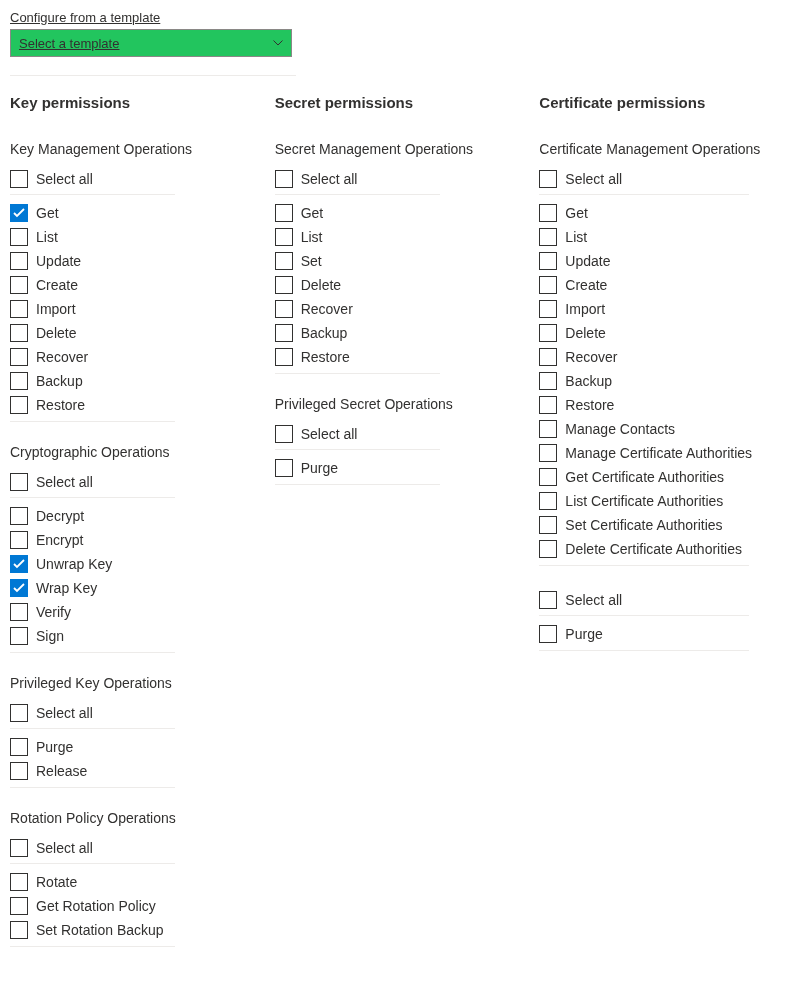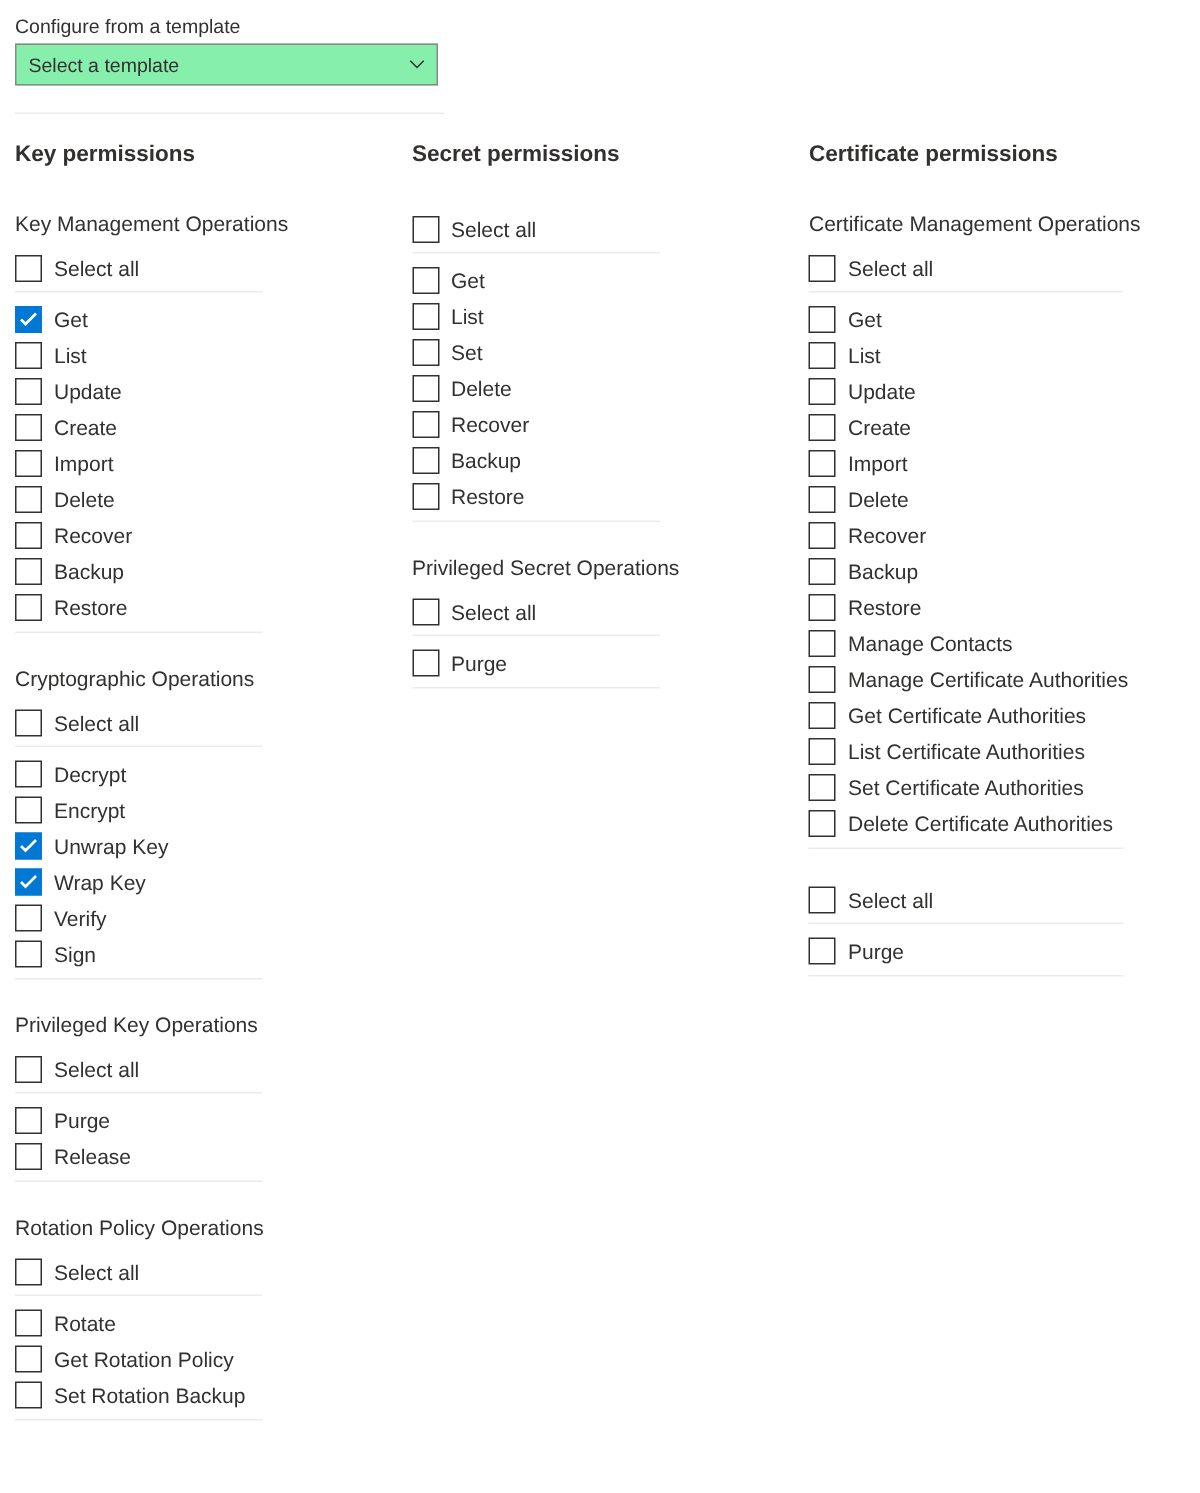--- a/index.html
+++ b/index.html
@@ -4,32 +4,32 @@
   <style>
     * { box-sizing: border-box; margin: 0; padding: 0; }
     body {
       font-family: "Segoe UI", -apple-system, BlinkMacSystemFont, sans-serif;
       font-size: 13px;
       color: #323130;
       background: #fff;
       padding: 10px;
       width: 800px;
     }
-    .template-section { margin-bottom: 18px; }
+    .template-section { margin-bottom: 18px; text-decoration: underline; }
     .template-label {
       font-size: 13px;
       color: #323130;
       margin-bottom: 4px;
       display: block;
     }
     .dropdown {
       width: 282px;
       height: 28px;
       border: 1px solid #8a8886;
-      background: #86efac;
+      background: #22c55e;
       display: flex;
       align-items: center;
       justify-content: space-between;
       padding: 0 8px;
       cursor: pointer;
       font-size: 13px;
       color: #323130;
     }
     .dropdown .chev {
       display: inline-flex;
@@ -265,20 +265,21 @@
         <div class="item-row">
           <span class="chk"></span>
           <span class="item-label">Set Rotation Backup</span>
         </div>
         <hr class="end-sep">
       </div>
     </div>
     <div class="col">
       <div class="col-heading">Secret permissions</div>
       <div class="group">
+        <div class="group-title">Secret Management Operations</div>
         <div class="selectall-row">
           <span class="chk"></span>
           <span class="selectall-label">Select all</span>
         </div>
         <hr class="group-sep">
         <div class="item-row">
           <span class="chk"></span>
           <span class="item-label">Get</span>
         </div>
         <div class="item-row">

